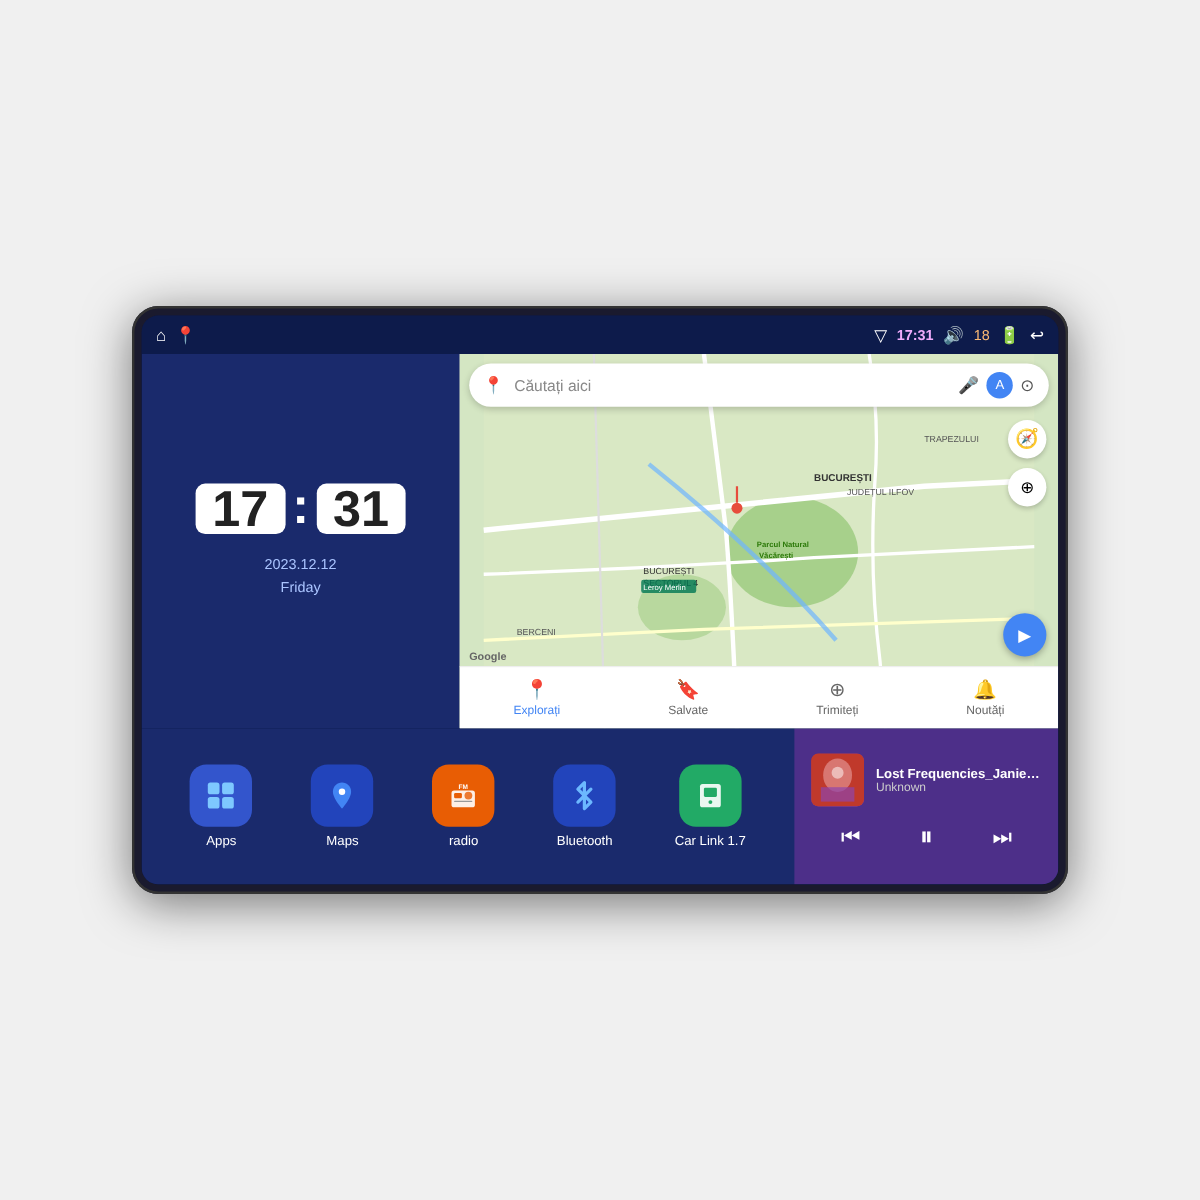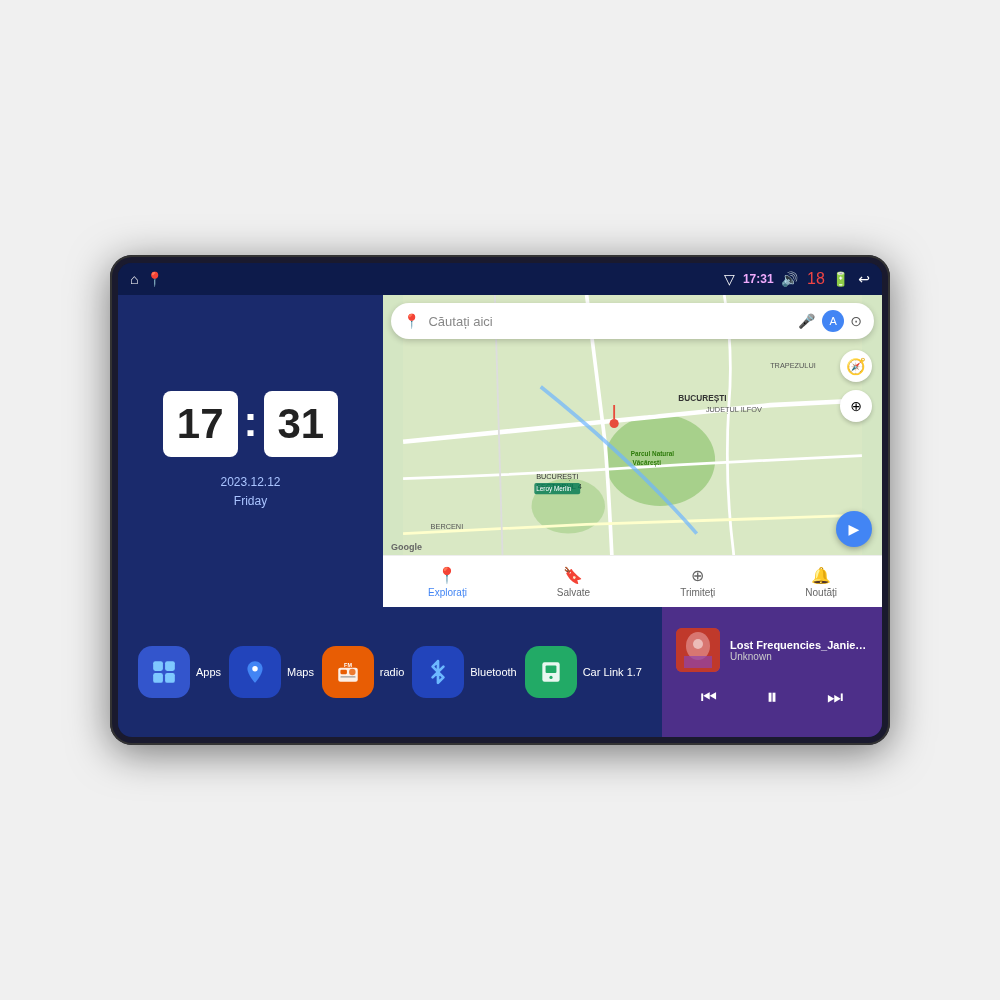--- a/index.html
+++ b/index.html
@@ -95,21 +95,21 @@
     .clock-display {
       display: flex;
       align-items: center;
       gap: 6px;
       margin-bottom: 16px;
     }
 
     .clock-block {
       background: #fff;
       border-radius: 8px;
-      padding: 12px 14px;
+      padding: 0 14px;
       font-size: 42px;
       font-weight: bold;
       color: #222;
       min-width: 70px;
       text-align: left;
       line-height: 1;
     }
 
     .clock-colon {
       font-size: 42px;
@@ -280,20 +280,21 @@
     .apps-section {
       flex: 1;
       display: flex;
       align-items: center;
       justify-content: space-around;
       padding: 8px 16px;
     }
 
     .app-item {
       display: flex;
+      flex-direction: column;
       align-items: center;
       gap: 6px;
       cursor: pointer;
     }
 
     .app-icon {
       width: 52px;
       height: 52px;
       border-radius: 14px;
       display: flex;
@@ -401,21 +402,21 @@
 
     <div class="status-bar">
       <div class="status-bar-left">
         <span class="status-icon">⌂</span>
         <span class="status-icon">📍</span>
       </div>
       <div class="status-bar-right">
         <span class="status-icon">▽</span>
         <span class="status-time">17:31</span>
         <span class="status-icon">🔊</span>
-        <span style="font-size:16px;color:#ef4444;">18</span>
+        <span style="font-size:12px;color:#fdba74;">18</span>
         <span class="status-icon">🔋</span>
         <span class="status-icon">↩</span>
       </div>
     </div>
 
     <div class="main-content">
 
       <div class="top-section">
 
         <div class="clock-panel">

